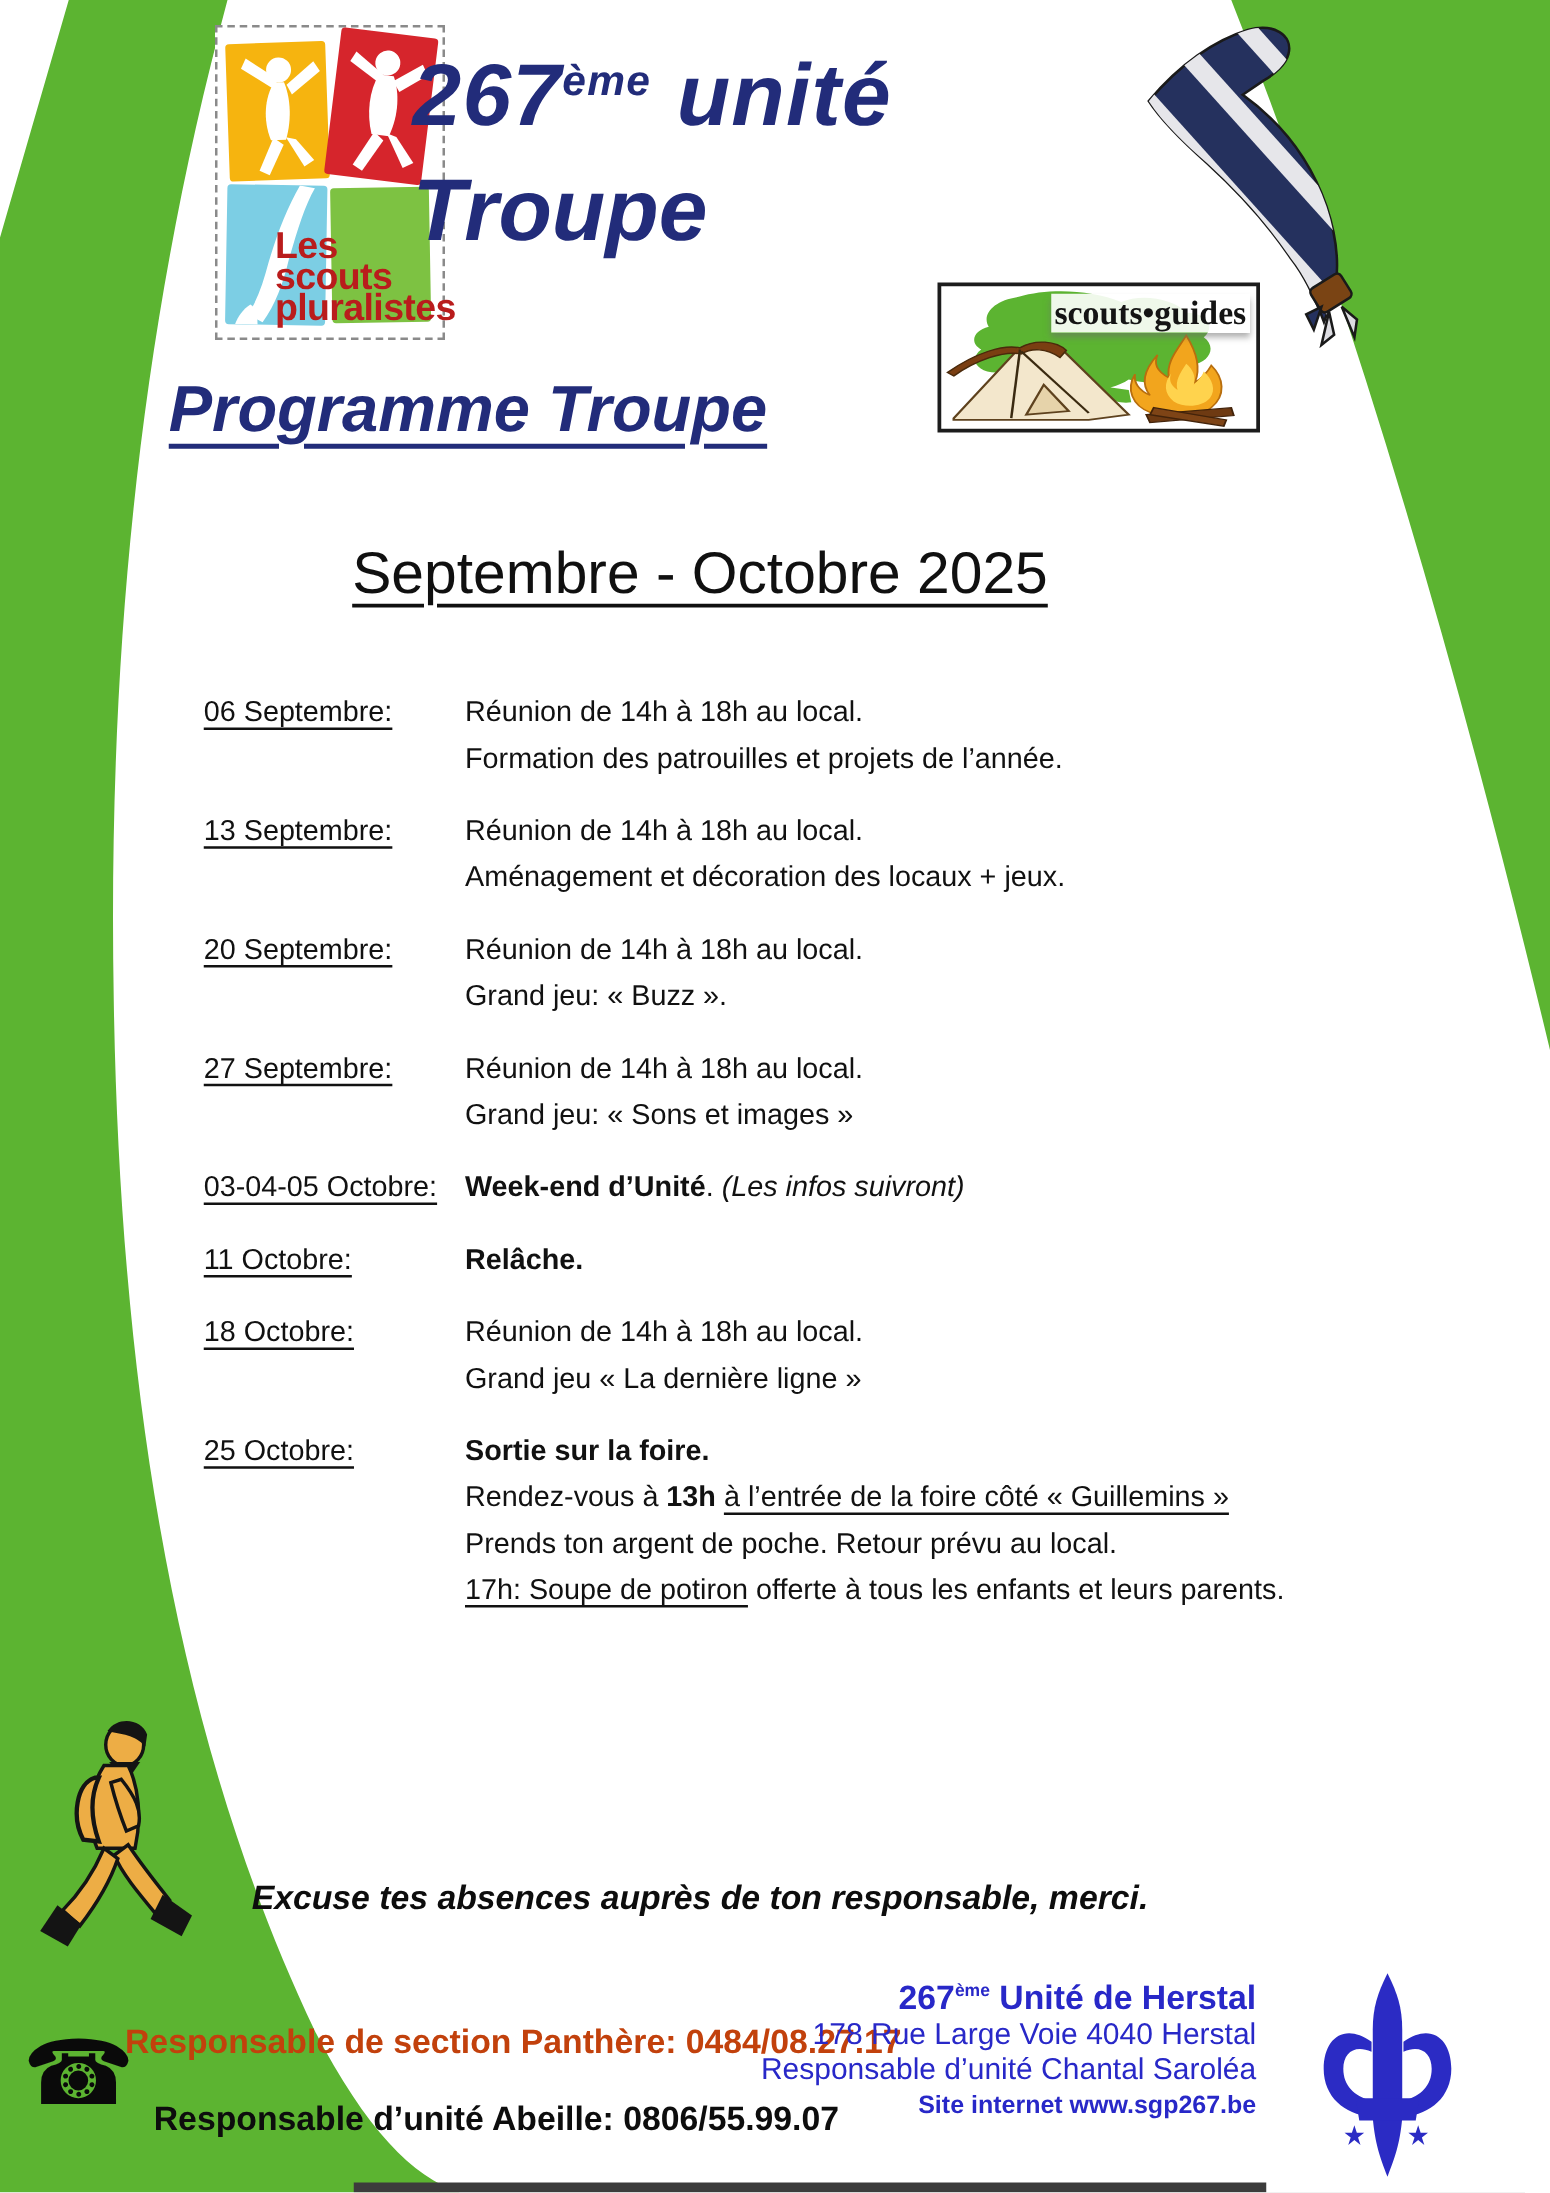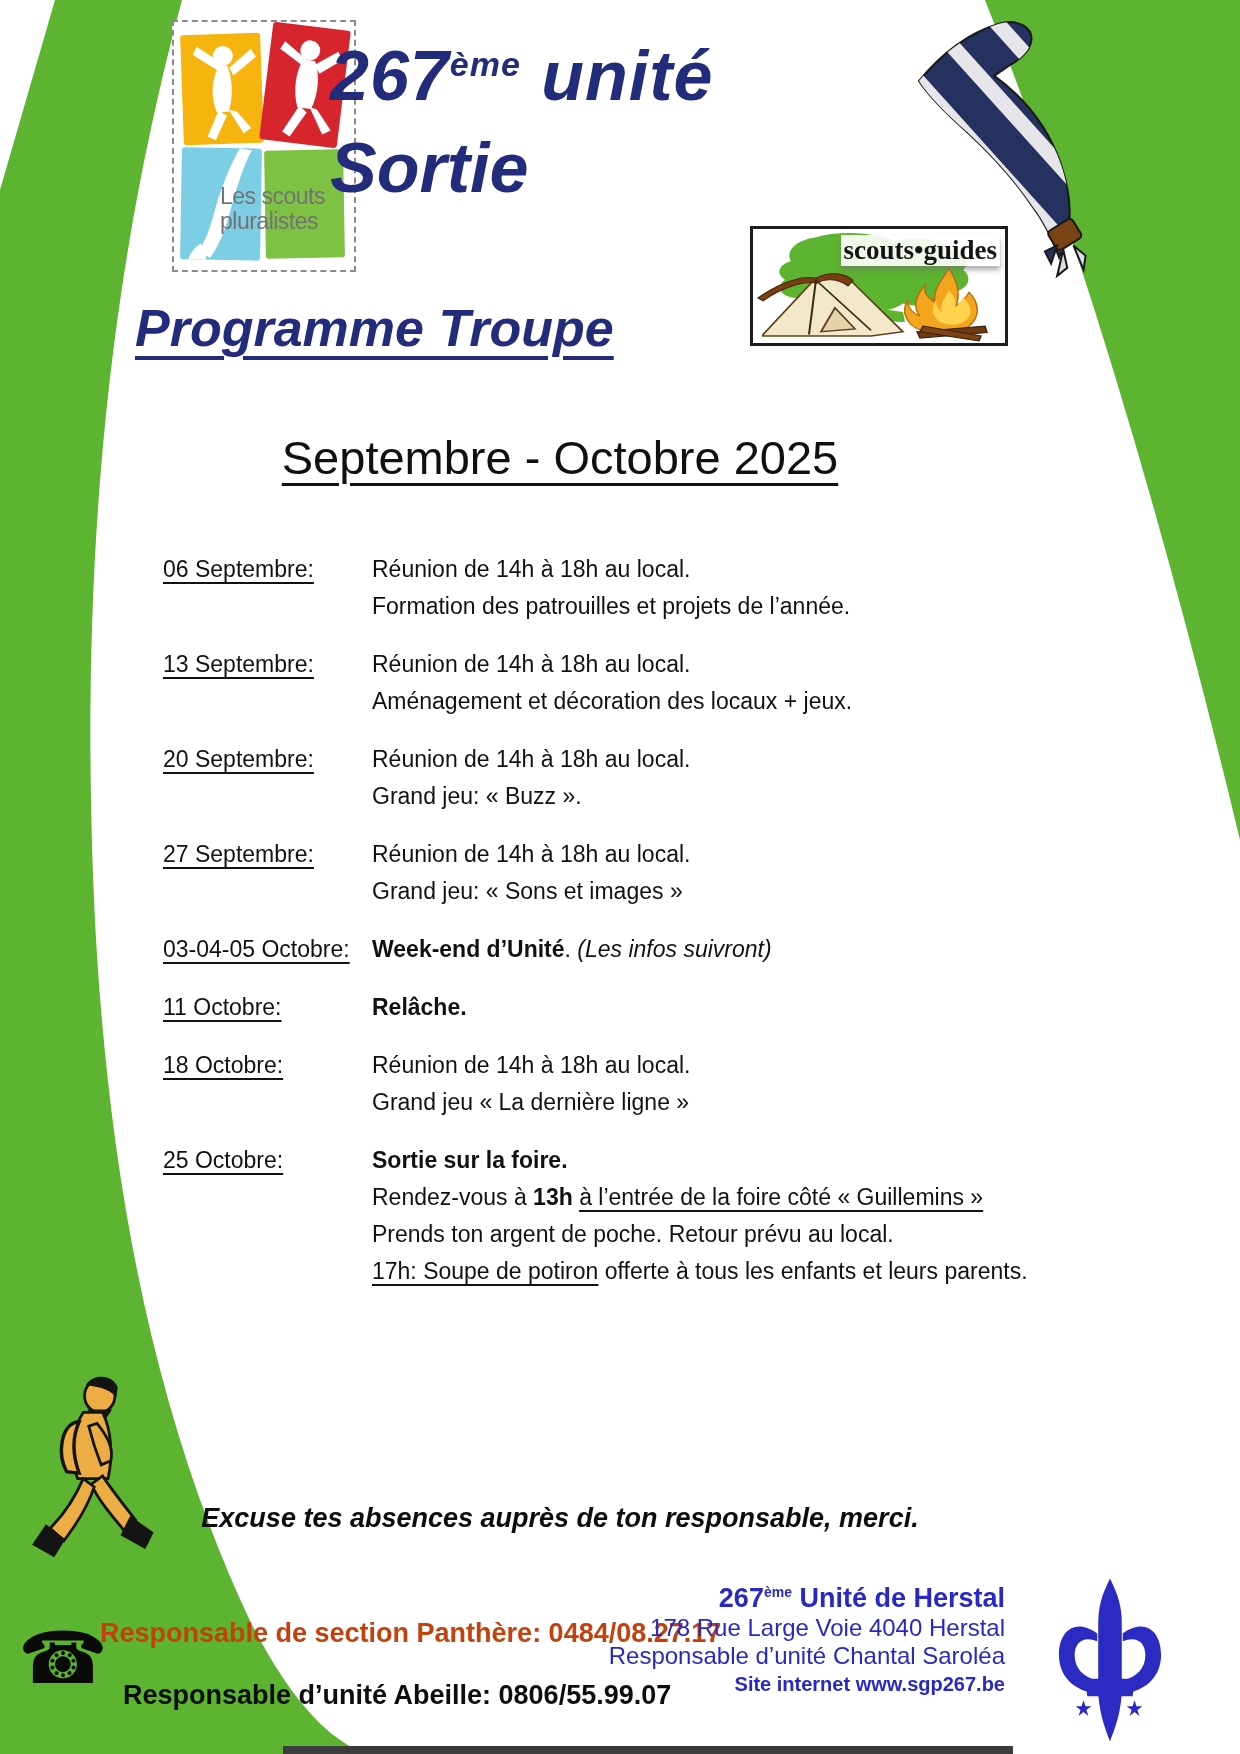--- a/index.html
+++ b/index.html
@@ -13,22 +13,22 @@
   .bg-svg{position:absolute; inset:0; z-index:0;}
   
   .logo-sp{left:172px; top:20px; width:184px; height:252px; z-index:2;
     border:2px dashed #8a8a8a; box-sizing:border-box; background:#fff;}
   .tile{position:absolute; border-radius:3px;}
   .tile svg{position:absolute; inset:0; width:100%; height:100%;}
   .tile-yellow{left:8px; top:12px; width:80px; height:110px; background:#F6B40F; transform:rotate(-2deg);}
   .tile-red{left:92px; top:4px; width:78px; height:118px; background:#D6252C; transform:rotate(7deg);}
   .tile-blue{left:7px; top:126px; width:80px; height:112px; background:#7CCEE4; transform:rotate(1deg);}
   .tile-green{left:91px; top:128px; width:79px; height:108px; background:#7DC242; transform:rotate(-1deg);}
-  .sp-text{position:absolute; left:46px; top:162px; font-size:23px; line-height:25px;
-    font-weight:400; color:#737373; letter-spacing:-0.5px; z-index:3;}
+  .sp-text{position:absolute; left:46px; top:162px; font-size:30px; line-height:25px;
+    font-weight:700; color:#b91c1c; letter-spacing:-0.5px; z-index:3;}
   
   .title-block{left:330px; top:30px; width:540px; text-align:left; z-index:2;
     color:#222C7A; font-style:italic; font-weight:bold;}
   .t-line1{font-size:70px; line-height:92px; letter-spacing:1px;}
   .t-sup{font-size:34px; vertical-align:super; line-height:0;}
   .t-line2{font-size:70px; line-height:92px;}
   
   .scarf{left:912px; top:20px; width:205px; height:262px; z-index:2;}
   
   .prog-title{left:135px; top:298px; z-index:2; color:#222C7A; font-size:52px;
@@ -112,21 +112,21 @@
     </div>
     <div class="tile tile-green"></div>
     <div class="sp-text">
       <div>Les scouts</div>
       <div>pluralistes</div>
     </div>
   </div>
 
   <div class="abs title-block">
     <div class="t-line1"><span>267</span><span class="t-sup">ème</span><span> unité</span></div>
-    <div class="t-line2">Sortie</div>
+    <div class="t-line2">Troupe</div>
   </div>
 
   <svg class="abs scarf" viewBox="0 0 200 258">
     <defs>
       <clipPath id="scarfClip">
         <path d="M6,60 C30,31 58,12 84,4 C104,-2 120,8 116,23 C114,31 105,39 96,44 L80,55 C112,78 134,108 146,143 C154,167 157,193 151,215 L144,234 C137,215 129,198 118,184 C100,157 76,131 52,109 C34,93 17,77 6,60 Z"></path>
       </clipPath>
     </defs>
     <path d="M6,60 C30,31 58,12 84,4 C104,-2 120,8 116,23 C114,31 105,39 96,44 L80,55 C112,78 134,108 146,143 C154,167 157,193 151,215 L144,234 C137,215 129,198 118,184 C100,157 76,131 52,109 C34,93 17,77 6,60 Z" fill="#25315E" stroke="#1a1a1a" stroke-width="2"></path>
     <g clip-path="url(#scarfClip)">

